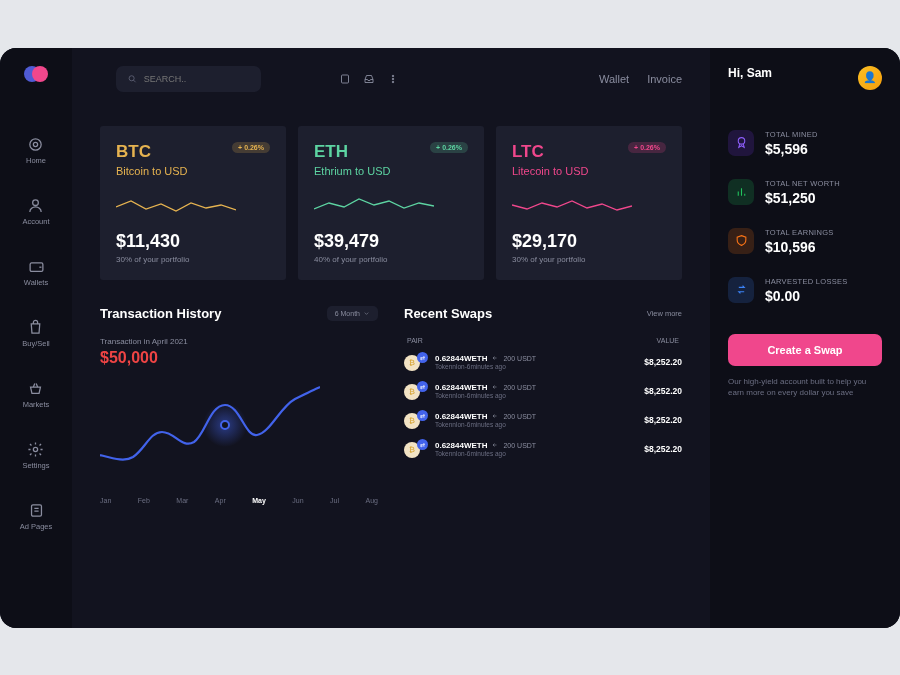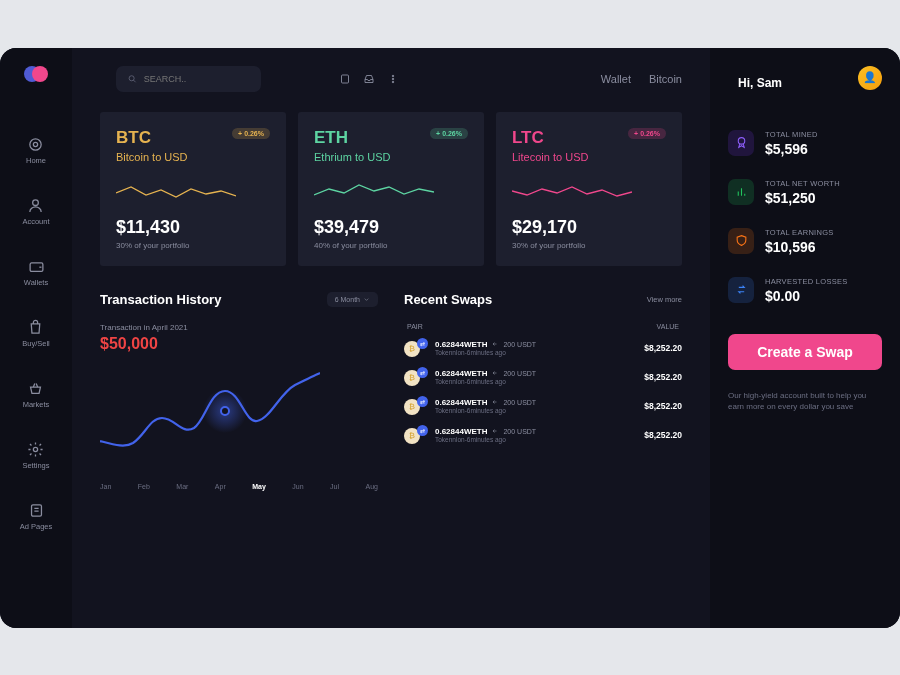--- a/index.html
+++ b/index.html
@@ -6,21 +6,21 @@
 body { background: #e5e7eb; display: flex; align-items: center; justify-content: center; min-height: 100vh; }
 .app { width: 900px; height: 580px; background: #12131f; border-radius: 16px; display: flex; overflow: hidden; }
 .sidebar { width: 72px; background: #0d0e17; display: flex; flex-direction: column; align-items: center; padding: 18px 0; gap: 32px; }
 .logo { width: 24px; height: 20px; position: relative; margin-bottom: 18px; }
 .logo::before { content: ''; position: absolute; width: 16px; height: 16px; background: #4f5bd5; border-radius: 50%; left: 0; }
 .logo::after { content: ''; position: absolute; width: 16px; height: 16px; background: #f0478c; border-radius: 50%; right: 0; }
 .nav-item { display: flex; flex-direction: column; align-items: center; gap: 3px; cursor: pointer; color: #8a8d9f; }
 .nav-item svg { width: 17px; height: 17px; stroke: #8a8d9f; fill: none; stroke-width: 1.8; }
 .nav-label { font-size: 7.5px; color: #8a8d9f; }
 .main { flex: 1; padding: 18px 28px; overflow: hidden; }
-.topbar { display: flex; align-items: center; gap: 22px; margin-bottom: 20px; padding-left: 16px; }
+.topbar { display: flex; align-items: center; gap: 22px; margin-bottom: 34px; padding-left: 16px; }
 .search { background: #1d1f2e; border-radius: 7px; padding: 8px 12px; display: flex; align-items: center; gap: 7px; width: 145px; }
 .search svg { width: 10px; height: 10px; stroke: #6b6e82; fill: none; stroke-width: 2; }
 .search input { background: none; border: none; outline: none; color: #6b6e82; font-size: 9px; width: 100%; }
 .top-icons { display: flex; gap: 12px; align-items: center; margin-left: 56px; }
 .top-icons svg { width: 12px; height: 12px; stroke: #8a8d9f; fill: none; stroke-width: 1.8; cursor: pointer; }
 .top-links { display: flex; gap: 18px; margin-left: auto; }
 .top-links span { color: #8a8d9f; font-size: 11px; cursor: pointer; }
 .cards { display: flex; gap: 12px; margin-bottom: 26px; }
 .card { flex: 1; background: #1d1f2e; border-radius: 3px; padding: 16px; }
 .card-hdr { display: flex; justify-content: space-between; align-items: flex-start; margin-bottom: 3px; }
@@ -55,38 +55,38 @@
 .swap-row { display: flex; align-items: center; gap: 7px; margin-bottom: 9px; }
 .swap-icons { position: relative; width: 24px; height: 20px; flex-shrink: 0; }
 .coin1 { position: absolute; width: 16px; height: 16px; background: #f2e3c4; border-radius: 50%; left: 0; top: 3px; display: flex; align-items: center; justify-content: center; font-size: 8px; color: #d4a02a; }
 .coin2 { position: absolute; width: 11px; height: 11px; background: #4263eb; border-radius: 50%; right: 0; top: 0; display: flex; align-items: center; justify-content: center; font-size: 6px; color: #fff; }
 .swap-info { flex: 1; }
 .swap-pair { font-size: 8px; font-weight: 600; color: #fff; display: flex; align-items: center; gap: 4px; }
 .swap-pair .amt { font-size: 7px; color: #8a8d9f; font-weight: 400; }
 .swap-time { font-size: 6.5px; color: #6b6e82; }
 .swap-val { font-size: 8.5px; font-weight: 700; color: #fff; }
 .rightbar { width: 190px; background: #0d0e17; padding: 18px 18px; }
-.greet-row { display: flex; justify-content: space-between; align-items: flex-end; margin-bottom: 40px; margin-left: 10px; }
+.greet-row { display: flex; justify-content: space-between; align-items: flex-start; margin-bottom: 40px; }
 .greet { font-size: 12px; font-weight: 600; color: #fff; }
 .avatar { width: 24px; height: 24px; border-radius: 50%; background: linear-gradient(135deg,#fbbf24,#f59e0b); display: flex; align-items: center; justify-content: center; font-size: 11px; }
 .stat { display: flex; gap: 11px; margin-bottom: 22px; }
 .stat-icon { width: 26px; height: 26px; border-radius: 7px; display: flex; align-items: center; justify-content: center; flex-shrink: 0; }
 .stat-icon svg { width: 13px; height: 13px; fill: none; stroke-width: 2; }
 .ic-mined { background: rgba(124,58,237,0.18); }
 .ic-mined svg { stroke: #8b5cf6; }
 .ic-worth { background: rgba(34,197,94,0.18); }
 .ic-worth svg { stroke: #22c55e; }
 .ic-earn { background: rgba(249,115,22,0.18); }
 .ic-earn svg { stroke: #f97316; }
 .ic-harv { background: rgba(59,130,246,0.18); }
 .ic-harv svg { stroke: #3b82f6; }
 .stat-info { flex: 1; }
 .stat-lbl { font-size: 7.5px; color: #8a8d9f; margin-bottom: 2px; letter-spacing: 0.3px; }
 .stat-val { font-size: 14px; font-weight: 700; color: #fff; }
-.swap-btn { width: 100%; background: #f0478c; border: none; color: #fff; padding: 10px; border-radius: 7px; font-size: 14px; font-weight: 600; cursor: pointer; margin-top: 8px; margin-bottom: 20px; }
+.swap-btn { width: 100%; background: #f0478c; border: none; color: #fff; padding: 10px; border-radius: 7px; font-size: 11px; font-weight: 600; cursor: pointer; margin-top: 8px; margin-bottom: 10px; }
 .helper { font-size: 8px; color: #6b6e82; line-height: 1.4; }
 </style>
 </head>
 <body>
 
 <div class="app">
 
   <div class="sidebar">
     <div class="logo"></div>
     <div class="nav-item">
@@ -158,21 +158,21 @@
             <path d="M4 13l3-8h10l3 8"></path>
           </svg>
         <svg viewBox="0 0 24 24">
             <circle cx="12" cy="6" r="1.5" fill="#8a8d9f"></circle>
             <circle cx="12" cy="12" r="1.5" fill="#8a8d9f"></circle>
             <circle cx="12" cy="18" r="1.5" fill="#8a8d9f"></circle>
           </svg>
       </div>
       <div class="top-links">
         <span>Wallet</span>
-        <span>Bitcoin</span>
+        <span>Invoice</span>
       </div>
     </div>
 
     <div class="cards">
       <div class="card">
         <div class="card-hdr">
           <span class="ticker ticker-btc">BTC</span>
           <span class="badge badge-btc">+ 0.26%</span>
         </div>
         <div class="card-sub">Bitcoin to USD</div>

